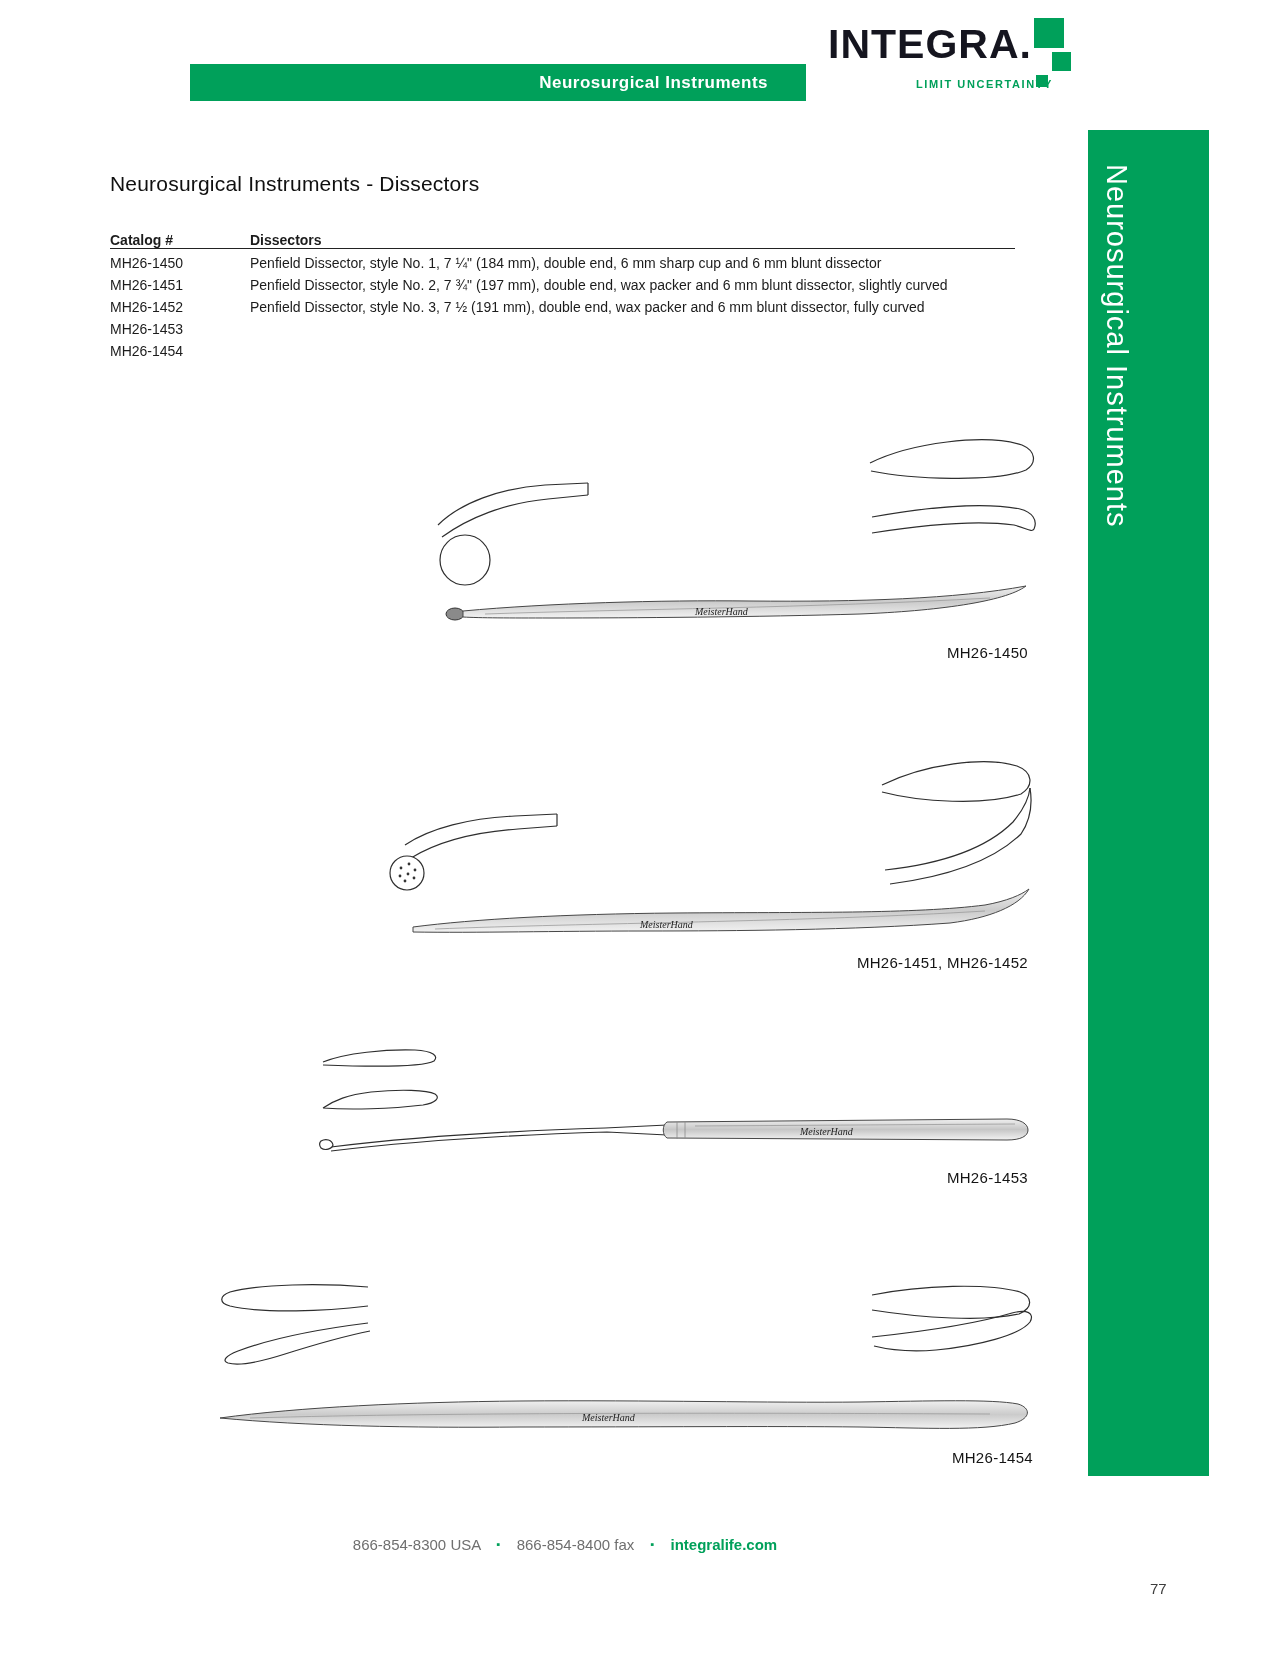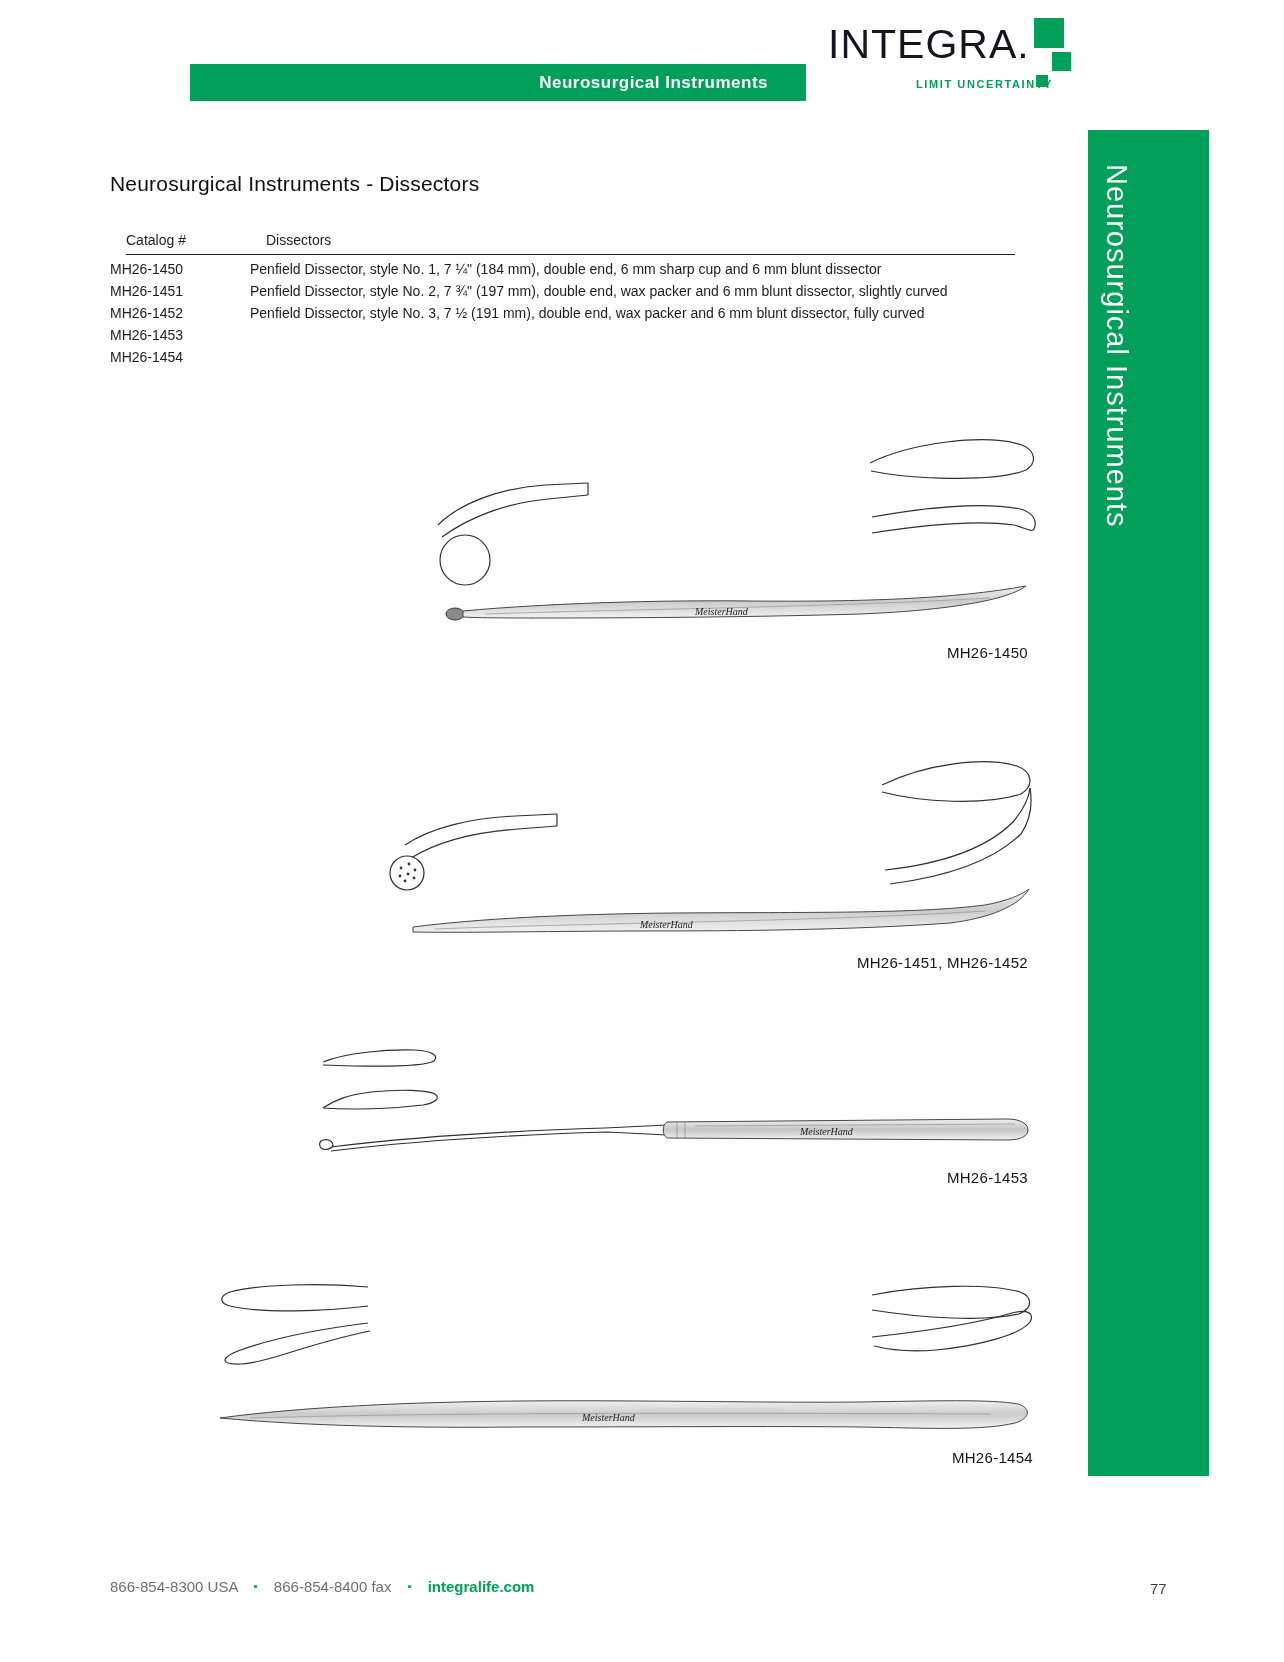--- a/index.html
+++ b/index.html
@@ -23,21 +23,21 @@
     background:var(--green);
     display:flex;align-items:center;justify-content:flex-end;
     padding-right:38px;
   }
   .header-title{color:#fff;font-size:17px;font-weight:bold;letter-spacing:.5px;}
 
   
   .logo{position:absolute;left:828px;top:24px;width:260px;height:84px;}
   .logo-wordmark{
     position:absolute;left:0;top:0;
-    font-size:41px;font-weight:normal;color:#15151f;
+    font-size:41px;font-weight:bold;color:#15151f;
     letter-spacing:1px;line-height:1;
   }
   .sq{position:absolute;background:var(--green);}
   .sq-l{width:30px;height:30px;left:206px;top:-6px;}
   .sq-m{width:19px;height:19px;left:224px;top:28px;}
   .sq-s{width:12px;height:12px;left:208px;top:51px;}
   .logo-tagline{
     position:absolute;left:88px;top:54px;
     color:var(--green);font-size:11px;font-weight:bold;letter-spacing:1.6px;
   }
@@ -55,37 +55,37 @@
   }
 
   
   .section-title{
     position:absolute;left:110px;top:172px;
     font-size:21px;font-weight:normal;color:#101010;letter-spacing:.2px;
   }
 
   
   .catalog-table{position:absolute;left:110px;top:232px;width:905px;font-size:14px;}
-  .t-head{display:flex;font-weight:normal;padding-bottom:6px;border-bottom:1.5px solid #222;margin-left:16px;}
+  .t-head{display:flex;font-weight:bold;border-bottom:1.5px solid #222;}
   .t-col-cat{width:140px;flex-shrink:0;}
   .t-row{display:flex;padding-top:6px;white-space:nowrap;}
   .t-col-desc{flex:1;}
 
   
   .figure{position:absolute;}
   .figure svg{display:block;width:100%;height:100%;}
   .fig-label{
     position:absolute;right:12px;bottom:4px;
     font-size:15px;color:#141414;letter-spacing:.3px;
   }
 
   
   .footer{
-    position:absolute;left:110px;top:1578px;width:910px;
-    font-size:15px;color:#6f6f6f;
+    position:absolute;left:110px;top:1536px;width:910px;
+    text-align:center;font-size:15px;color:#6f6f6f;
   }
   .footer .sep{color:var(--green);font-size:11px;margin:0 12px;vertical-align:2px;}
   .footer .site{color:var(--green);font-weight:bold;}
   .page-num{position:absolute;left:1150px;top:1580px;font-size:15px;color:#3d3d3d;}
 </style>
 </head>
 <body>
 
 <div class="page">
 

